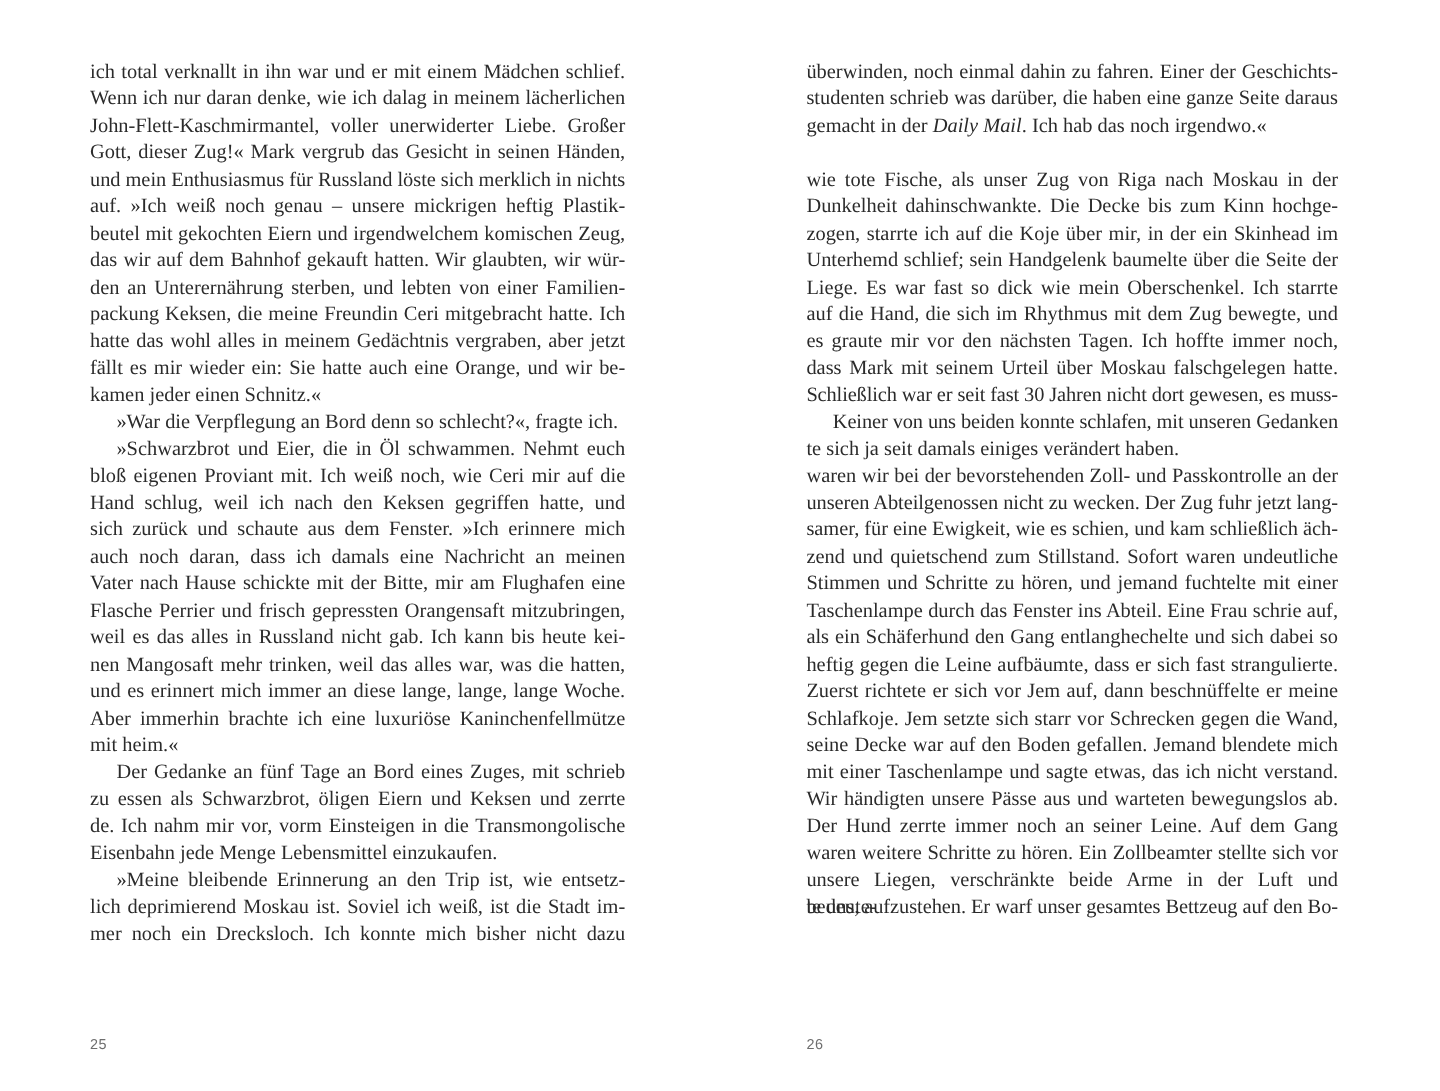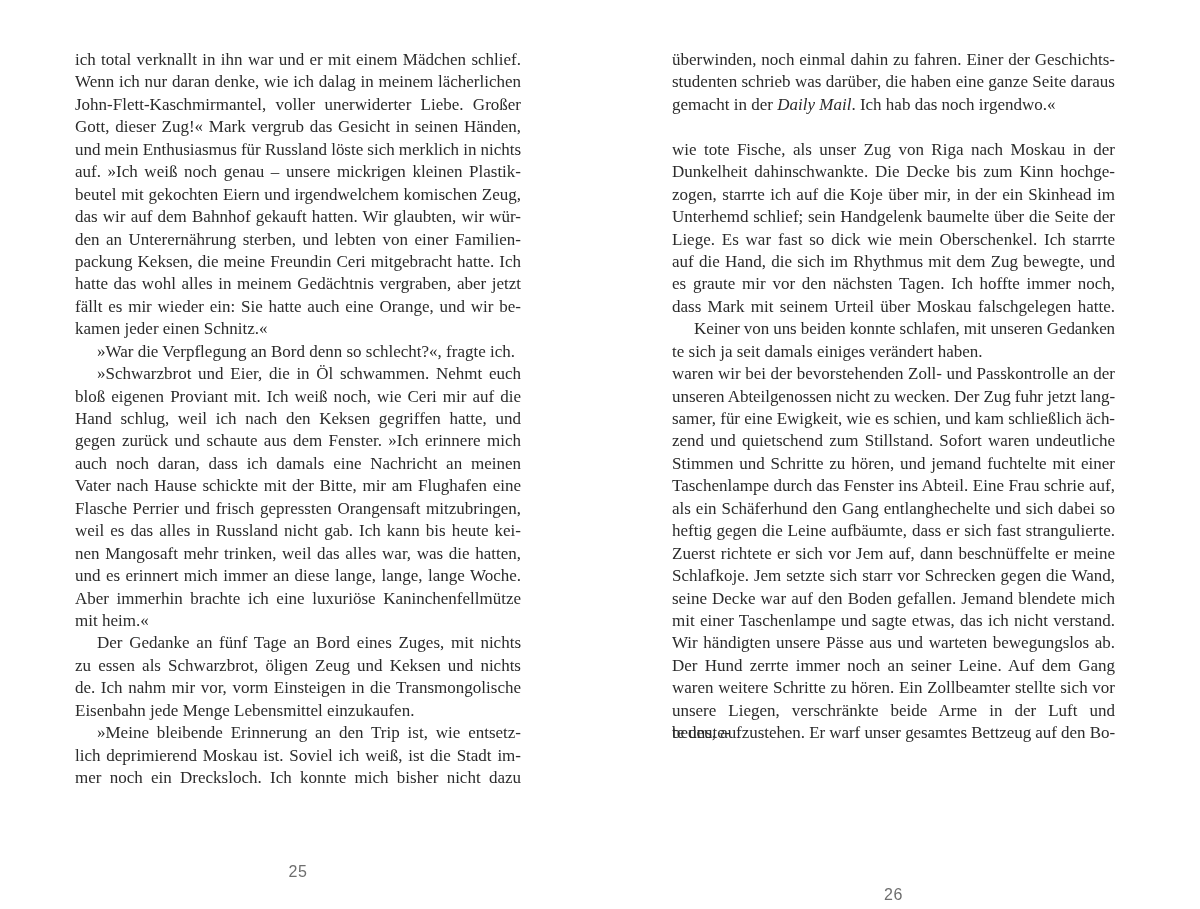--- a/index.html
+++ b/index.html
@@ -38,80 +38,80 @@
   .pline.justified { white-space: normal; }
   .pline.last { text-align-last: left; }
   .pline.indent { padding-left: 22px; }
   .pline.blank { text-align-last: left; }
   .pline em { font-style: italic; }
 
   .folio {
     position: absolute;
     top: 863px;
     font-family: "Liberation Sans", sans-serif;
-    font-size: 16px;
+    font-size: 12px;
     color: #6e6e6e;
-    text-align: center;
     letter-spacing: 0.5px;
   }
   #folio-left  { left: 75px;  width: 446px; }
-  #folio-right { left: 672px; width: 443px; margin-top: 23px; }
+  #folio-right { left: 672px; width: 443px; }
 </style>
 </head>
 <body>
 
 <div class="spread">
   <div class="page-col" id="page-left">
       <div class="pline justified"><span class="inner">ich total verknallt in ihn war und er mit einem Mädchen schlief.</span></div>
       <div class="pline justified"><span class="inner">Wenn ich nur daran denke, wie ich dalag in meinem lächerlichen</span></div>
       <div class="pline justified"><span class="inner">John-Flett-Kaschmirmantel, voller unerwiderter Liebe. Großer</span></div>
       <div class="pline justified"><span class="inner">Gott, dieser Zug!« Mark vergrub das Gesicht in seinen Händen,</span></div>
       <div class="pline justified" style="letter-spacing: -0.033px;"><span class="inner">und mein Enthusiasmus für Russland löste sich merklich in nichts</span></div>
-      <div class="pline justified"><span class="inner">auf. »Ich weiß noch genau – unsere mickrigen kleinen Plastik-</span></div>
+      <div class="pline justified"><span class="inner">auf. »Ich weiß noch genau – unsere mickrigen heftig Plastik-</span></div>
       <div class="pline justified"><span class="inner">beutel mit gekochten Eiern und irgendwelchem komischen Zeug,</span></div>
       <div class="pline justified"><span class="inner">das wir auf dem Bahnhof gekauft hatten. Wir glaubten, wir wür-</span></div>
       <div class="pline justified"><span class="inner">den an Unterernährung sterben, und lebten von einer Familien-</span></div>
       <div class="pline justified"><span class="inner">packung Keksen, die meine Freundin Ceri mitgebracht hatte. Ich</span></div>
       <div class="pline justified"><span class="inner">hatte das wohl alles in meinem Gedächtnis vergraben, aber jetzt</span></div>
       <div class="pline justified"><span class="inner">fällt es mir wieder ein: Sie hatte auch eine Orange, und wir be-</span></div>
       <div class="pline last justified"><span class="inner">kamen jeder einen Schnitz.«</span></div>
       <div class="pline indent last justified"><span class="inner">»War die Verpflegung an Bord denn so schlecht?«, fragte ich.</span></div>
       <div class="pline indent justified"><span class="inner">»Schwarzbrot und Eier, die in Öl schwammen. Nehmt euch</span></div>
       <div class="pline justified"><span class="inner">bloß eigenen Proviant mit. Ich weiß noch, wie Ceri mir auf die</span></div>
       <div class="pline justified"><span class="inner">Hand schlug, weil ich nach den Keksen gegriffen hatte, und</span></div>
-      <div class="pline justified"><span class="inner">gegen zurück und schaute aus dem Fenster. »Ich erinnere mich</span></div>
+      <div class="pline justified"><span class="inner">sich zurück und schaute aus dem Fenster. »Ich erinnere mich</span></div>
       <div class="pline justified"><span class="inner">auch noch daran, dass ich damals eine Nachricht an meinen</span></div>
       <div class="pline justified"><span class="inner">Vater nach Hause schickte mit der Bitte, mir am Flughafen eine</span></div>
       <div class="pline justified"><span class="inner">Flasche Perrier und frisch gepressten Orangensaft mitzubringen,</span></div>
       <div class="pline justified"><span class="inner">weil es das alles in Russland nicht gab. Ich kann bis heute kei-</span></div>
       <div class="pline justified"><span class="inner">nen Mangosaft mehr trinken, weil das alles war, was die hatten,</span></div>
       <div class="pline justified"><span class="inner">und es erinnert mich immer an diese lange, lange, lange Woche.</span></div>
       <div class="pline justified"><span class="inner">Aber immerhin brachte ich eine luxuriöse Kaninchenfellmütze</span></div>
       <div class="pline last justified"><span class="inner">mit heim.«</span></div>
-      <div class="pline indent justified"><span class="inner">Der Gedanke an fünf Tage an Bord eines Zuges, mit nichts</span></div>
-      <div class="pline justified"><span class="inner">zu essen als Schwarzbrot, öligen Zeug und Keksen und nichts</span></div>
+      <div class="pline indent justified"><span class="inner">Der Gedanke an fünf Tage an Bord eines Zuges, mit schrieb</span></div>
+      <div class="pline justified"><span class="inner">zu essen als Schwarzbrot, öligen Eiern und Keksen und zerrte</span></div>
       <div class="pline justified"><span class="inner">de. Ich nahm mir vor, vorm Einsteigen in die Transmongolische</span></div>
       <div class="pline last justified"><span class="inner">Eisenbahn jede Menge Lebensmittel einzukaufen.</span></div>
       <div class="pline indent justified"><span class="inner">»Meine bleibende Erinnerung an den Trip ist, wie entsetz-</span></div>
       <div class="pline justified"><span class="inner">lich deprimierend Moskau ist. Soviel ich weiß, ist die Stadt im-</span></div>
       <div class="pline justified"><span class="inner">mer noch ein Drecksloch. Ich konnte mich bisher nicht dazu</span></div>
     </div>
   <div class="page-col" id="page-right">
       <div class="pline justified"><span class="inner">überwinden, noch einmal dahin zu fahren. Einer der Geschichts-</span></div>
       <div class="pline justified"><span class="inner">studenten schrieb was darüber, die haben eine ganze Seite daraus</span></div>
       <div class="pline last justified"><span class="inner">gemacht in der <em>Daily Mail</em>. Ich hab das noch irgendwo.«</span></div>
       <div class="pline blank">&nbsp;</div>
       <div class="pline justified"><span class="inner">wie tote Fische, als unser Zug von Riga nach Moskau in der</span></div>
       <div class="pline justified"><span class="inner">Dunkelheit dahinschwankte. Die Decke bis zum Kinn hochge-</span></div>
       <div class="pline justified"><span class="inner">zogen, starrte ich auf die Koje über mir, in der ein Skinhead im</span></div>
       <div class="pline justified"><span class="inner">Unterhemd schlief; sein Handgelenk baumelte über die Seite der</span></div>
       <div class="pline justified"><span class="inner">Liege. Es war fast so dick wie mein Oberschenkel. Ich starrte</span></div>
       <div class="pline justified"><span class="inner">auf die Hand, die sich im Rhythmus mit dem Zug bewegte, und</span></div>
       <div class="pline justified"><span class="inner">es graute mir vor den nächsten Tagen. Ich hoffte immer noch,</span></div>
       <div class="pline justified"><span class="inner">dass Mark mit seinem Urteil über Moskau falschgelegen hatte.</span></div>
+      <div class="pline justified" style="letter-spacing: -0.11px;"><span class="inner">Schließlich war er seit fast 30 Jahren nicht dort gewesen, es muss-</span></div>
       <div class="pline indent justified" style="letter-spacing: -0.09px;"><span class="inner">Keiner von uns beiden konnte schlafen, mit unseren Gedanken</span></div>
       <div class="pline last justified"><span class="inner">te sich ja seit damals einiges verändert haben.</span></div>
       <div class="pline justified"><span class="inner">waren wir bei der bevorstehenden Zoll- und Passkontrolle an der</span></div>
       <div class="pline justified" style="letter-spacing: -0.056px;"><span class="inner">unseren Abteilgenossen nicht zu wecken. Der Zug fuhr jetzt lang-</span></div>
       <div class="pline justified" style="letter-spacing: -0.023px;"><span class="inner">samer, für eine Ewigkeit, wie es schien, und kam schließlich äch-</span></div>
       <div class="pline justified"><span class="inner">zend und quietschend zum Stillstand. Sofort waren undeutliche</span></div>
       <div class="pline justified"><span class="inner">Stimmen und Schritte zu hören, und jemand fuchtelte mit einer</span></div>
       <div class="pline justified"><span class="inner">Taschenlampe durch das Fenster ins Abteil. Eine Frau schrie auf,</span></div>
       <div class="pline justified"><span class="inner">als ein Schäferhund den Gang entlanghechelte und sich dabei so</span></div>
       <div class="pline justified"><span class="inner">heftig gegen die Leine aufbäumte, dass er sich fast strangulierte.</span></div>

